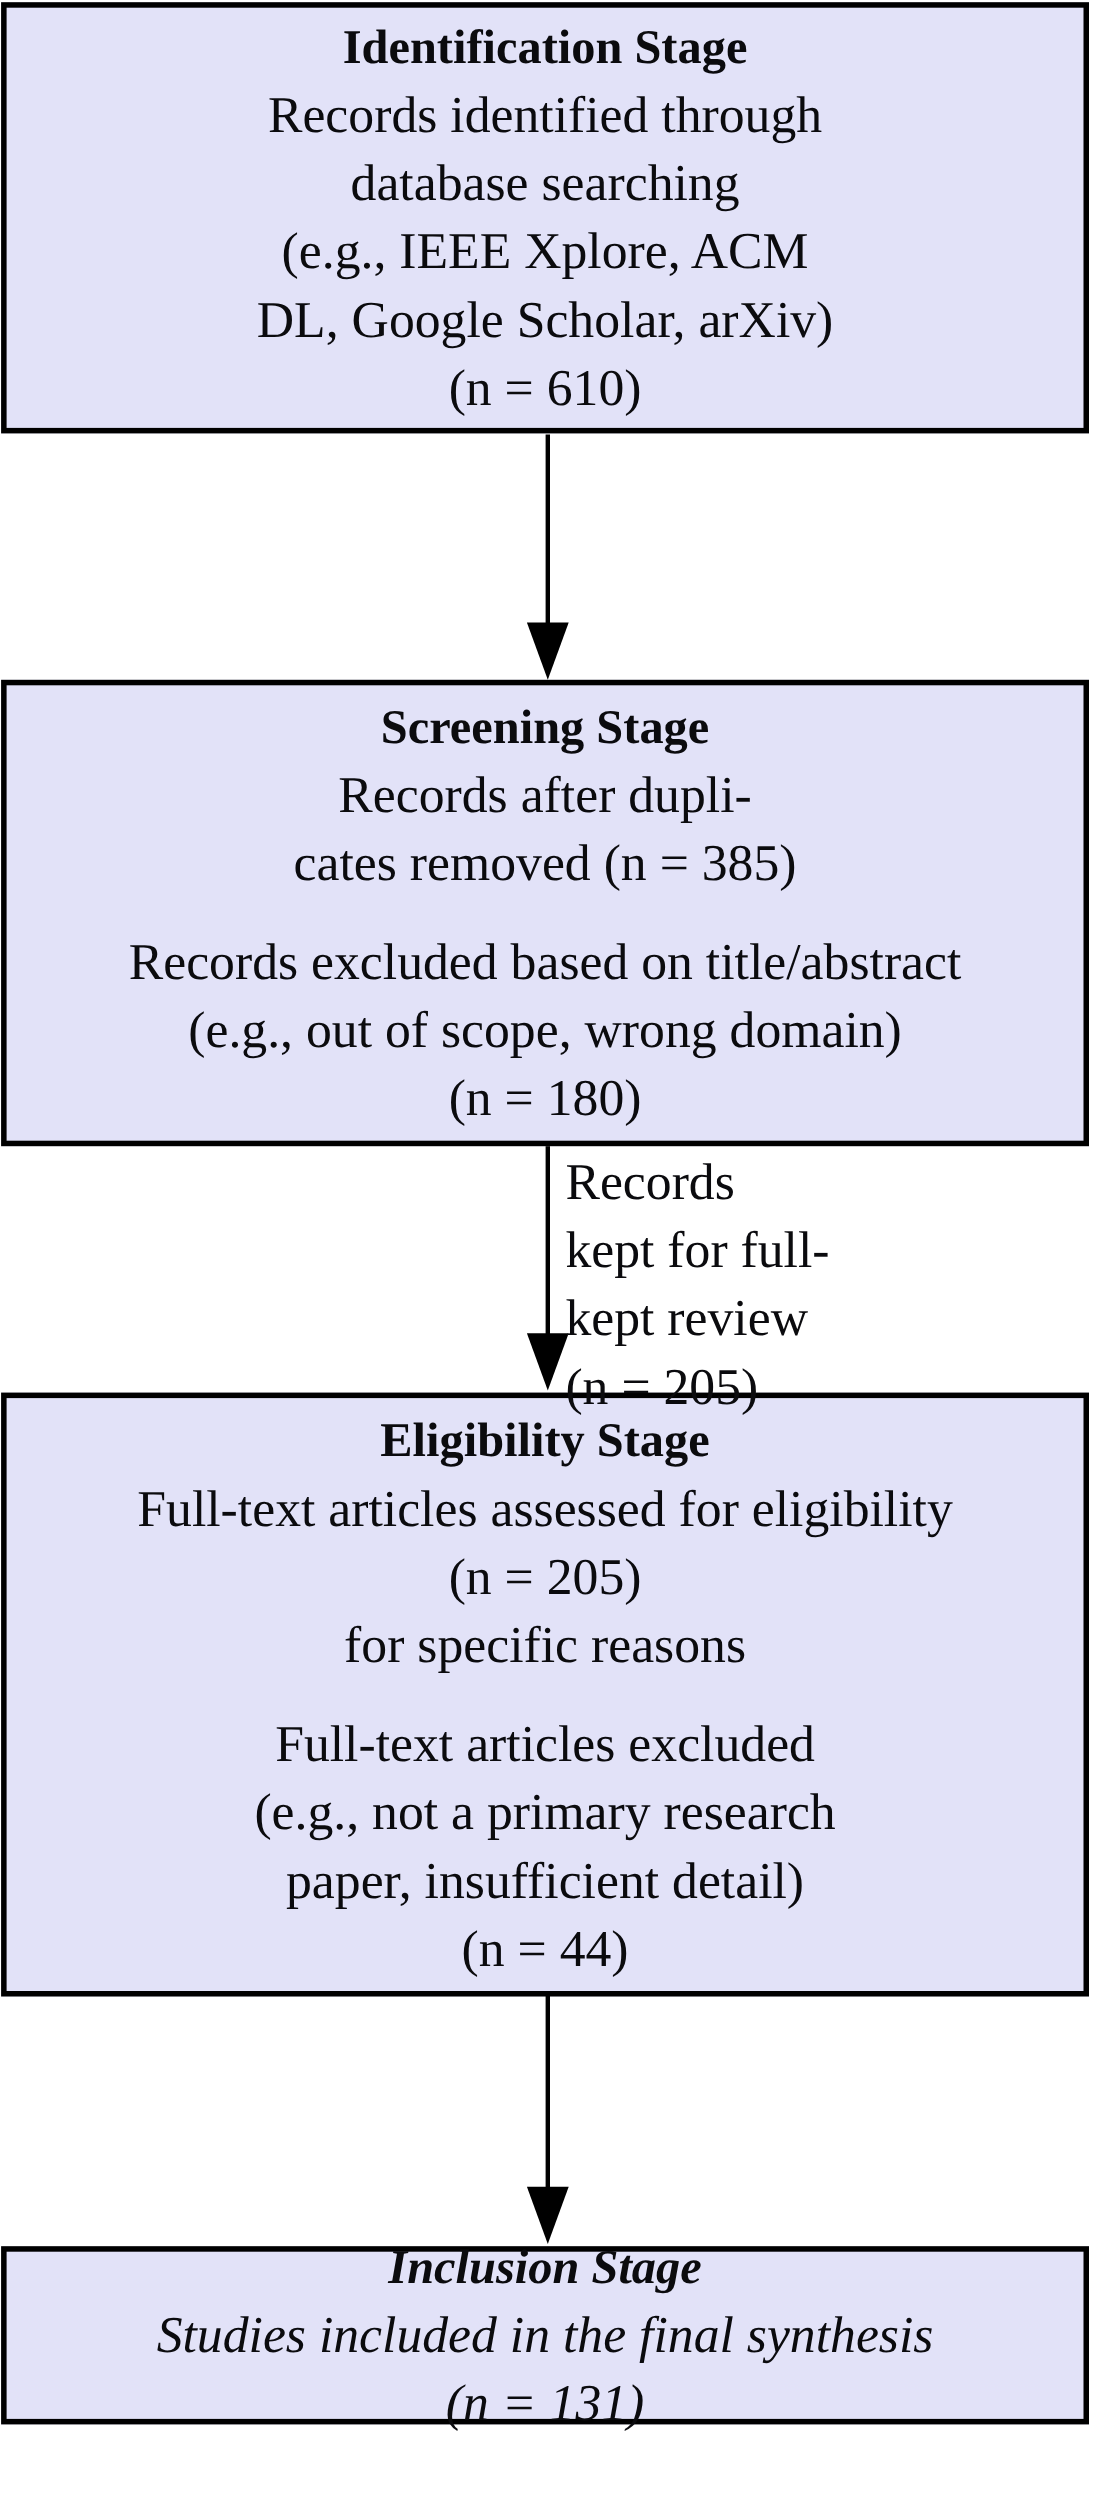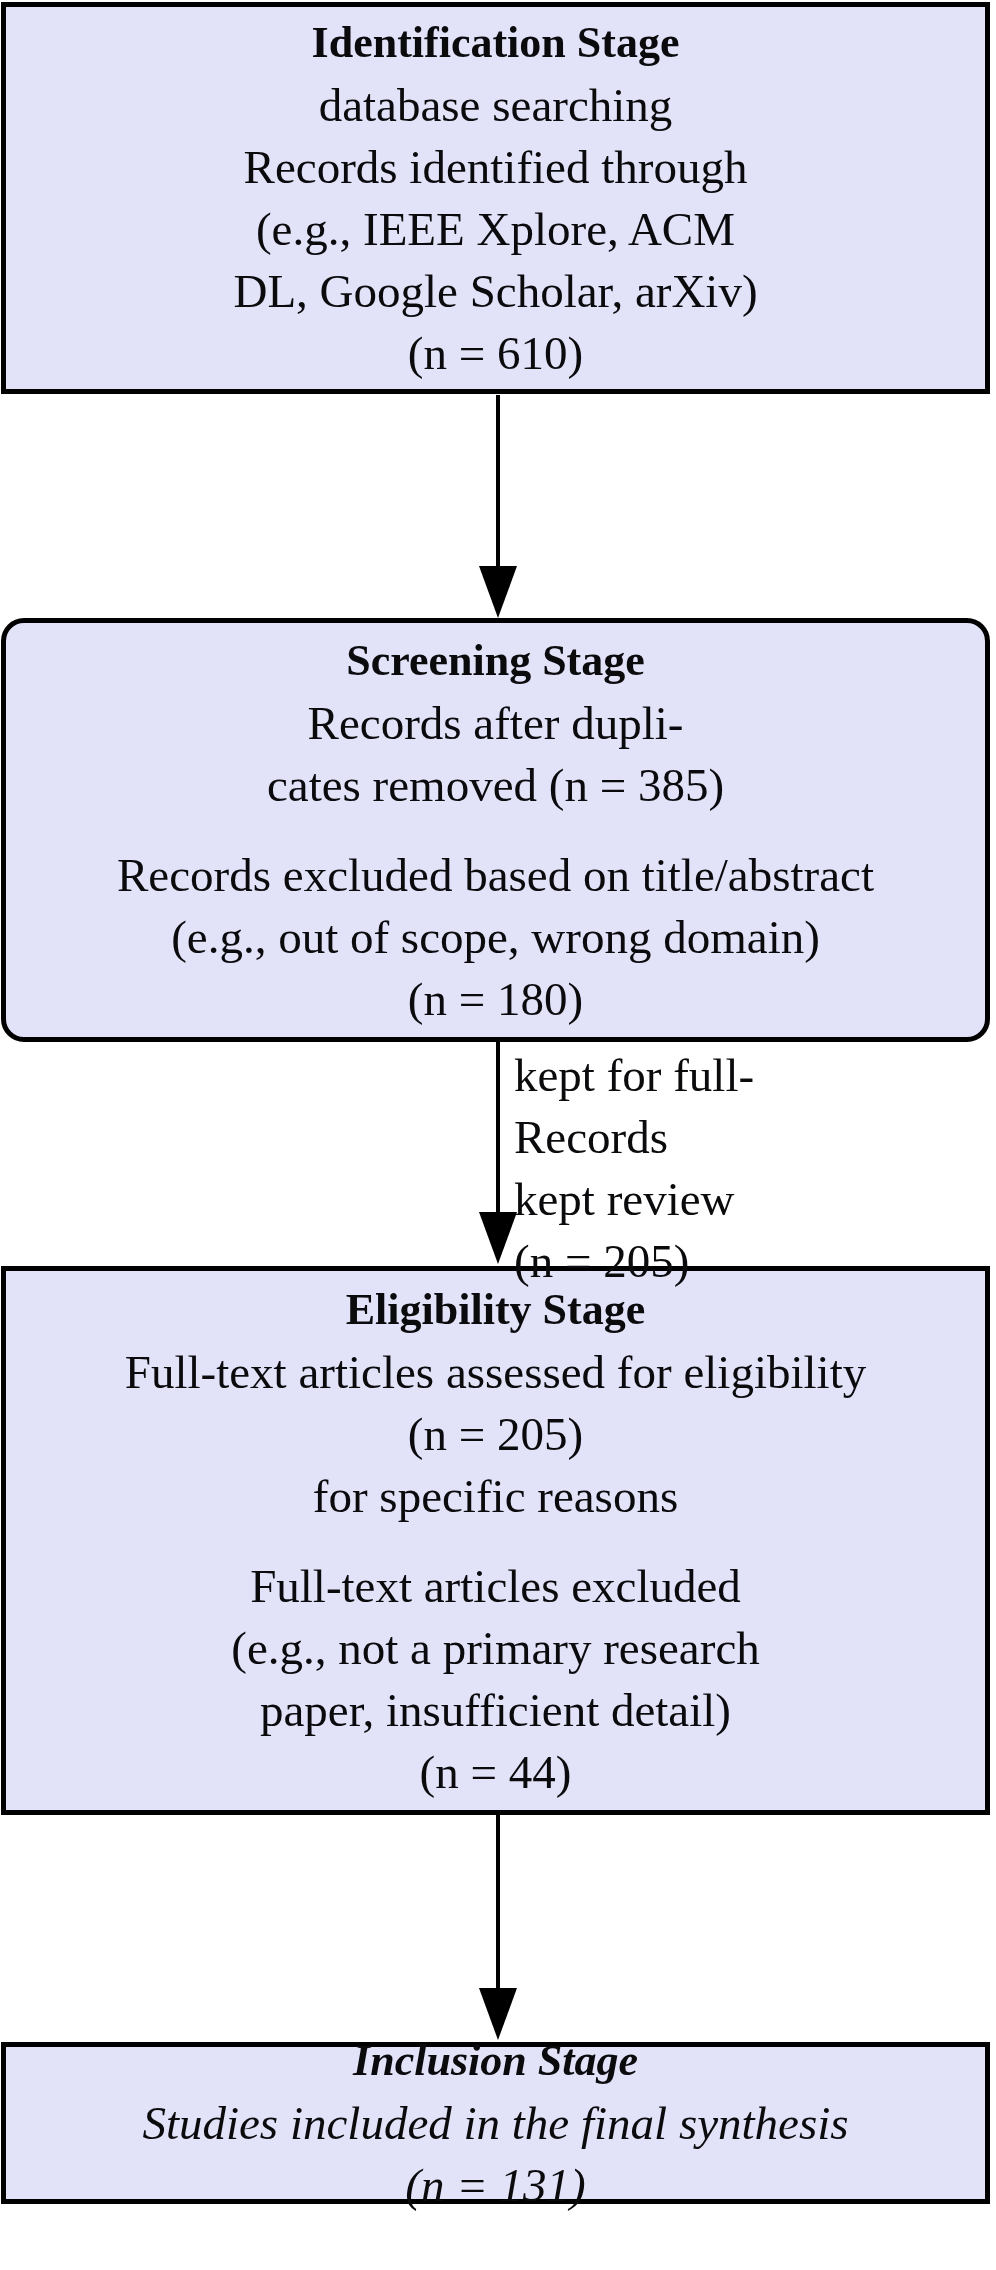--- a/index.html
+++ b/index.html
@@ -25,21 +25,21 @@
     background: #e2e2f8;
     display: flex;
     flex-direction: column;
     justify-content: center;
     align-items: center;
     text-align: center;
     font-size: 47px;
     line-height: 62px;
   }
   #box-identification { top: 2px;    height: 392px; }
-  #box-screening      { top: 618px;  height: 424px; border-radius: 23px; }
+  #box-screening      { top: 618px;  height: 424px; }
   #box-eligibility    { top: 1266px; height: 549px; }
   #box-inclusion      { top: 2042px; height: 162px; font-style: italic; }
   .stage-title {
     margin: 0;
     font-size: 44px;
     line-height: 62px;
     font-weight: bold;
   }
   .line { line-height: 62px; white-space: nowrap; }
   .para-gap { margin-top: 28px; }
@@ -72,44 +72,44 @@
     z-index: 3;
   }
 </style>
 </head>
 <body>
 
 <div class="canvas">
 
   <section class="box" id="box-identification">
     <h2 class="stage-title">Identification Stage</h2>
+    <div class="line">Records identified through</div>
     <div class="line">database searching</div>
-    <div class="line">Records identified through</div>
     <div class="line">(e.g., IEEE Xplore, ACM</div>
     <div class="line">DL, Google Scholar, arXiv)</div>
     <div class="line">(n = 610)</div>
   </section>
 
   <div class="arrow-shaft" id="arrow1-shaft"></div>
   <div class="arrow-head" id="arrow1-head"></div>
 
   <section class="box" id="box-screening">
     <h2 class="stage-title">Screening Stage</h2>
     <div class="line">Records after dupli-</div>
     <div class="line">cates removed (n = 385)</div>
     <div class="line para-gap">Records excluded based on title/abstract</div>
     <div class="line">(e.g., out of scope, wrong domain)</div>
     <div class="line">(n = 180)</div>
   </section>
 
   <div class="arrow-shaft" id="arrow2-shaft"></div>
   <div class="arrow-head" id="arrow2-head"></div>
   <div class="arrow-label">
+    <div class="line">Records</div>
     <div class="line">kept for full-</div>
-    <div class="line">Records</div>
     <div class="line">kept review</div>
     <div class="line">(n = 205)</div>
   </div>
 
   <section class="box" id="box-eligibility">
     <h2 class="stage-title">Eligibility Stage</h2>
     <div class="line">Full-text articles assessed for eligibility</div>
     <div class="line">(n = 205)</div>
     <div class="line">for specific reasons</div>
     <div class="line para-gap">Full-text articles excluded</div>

